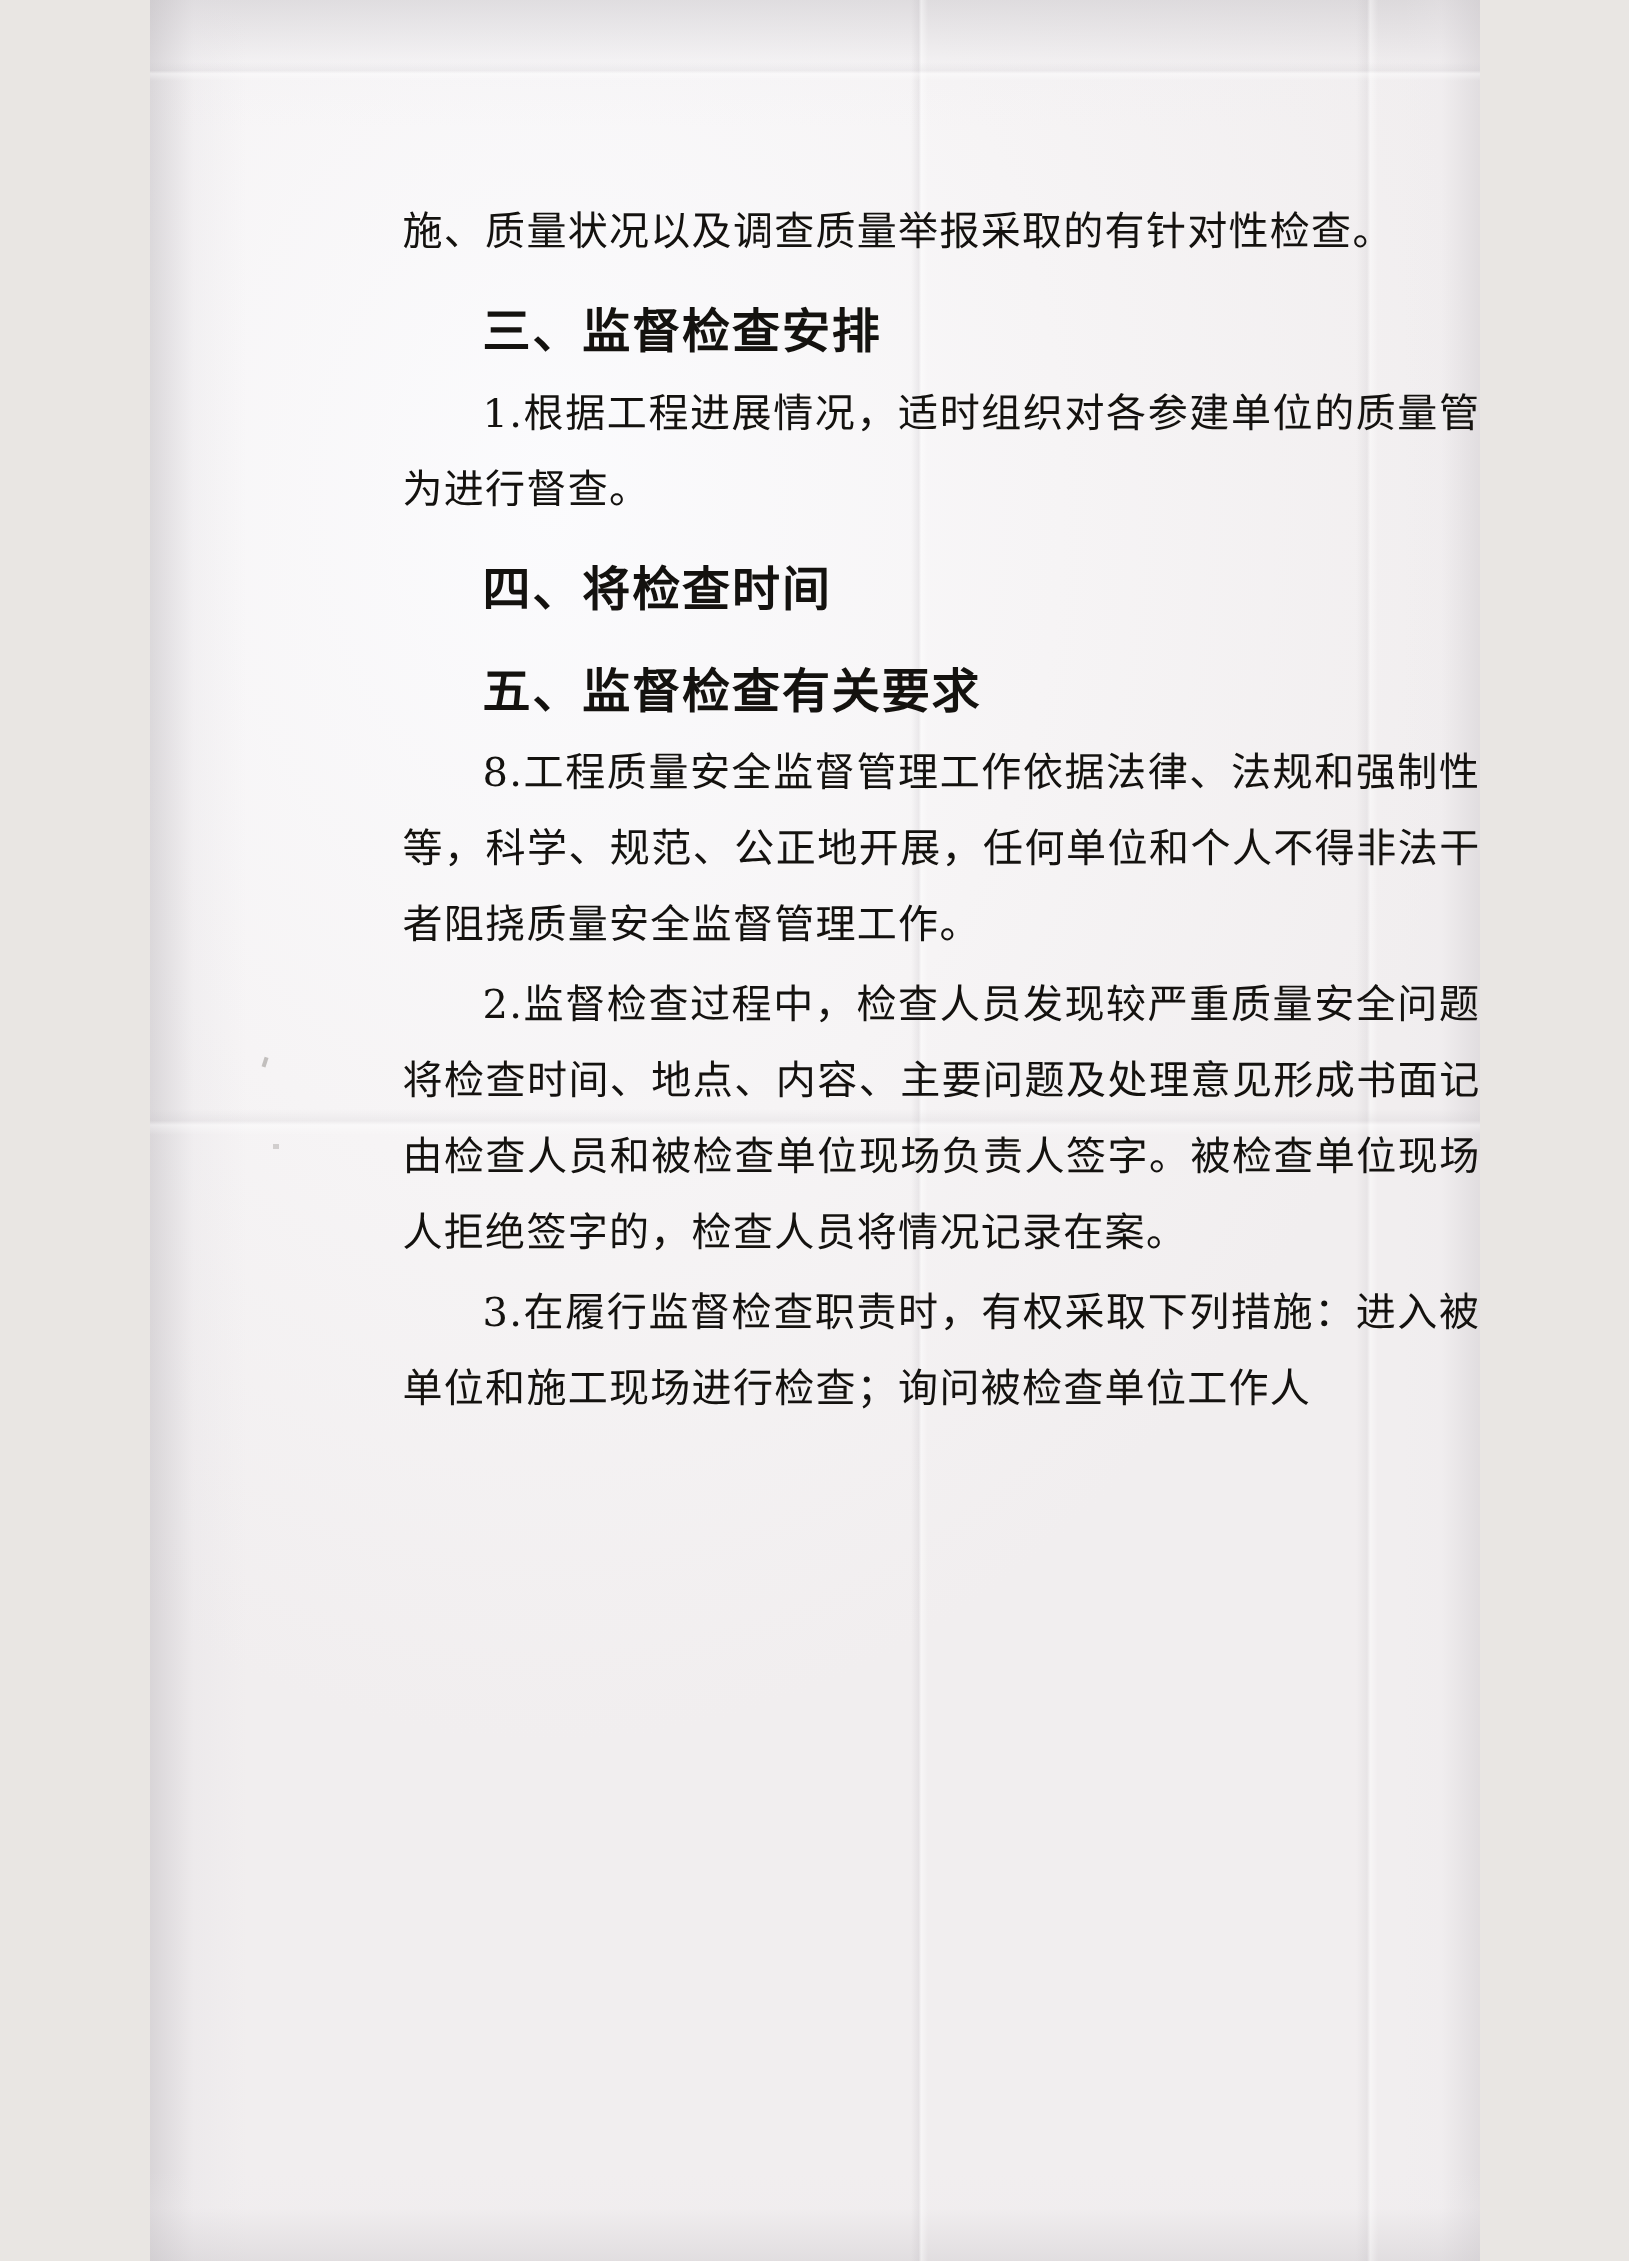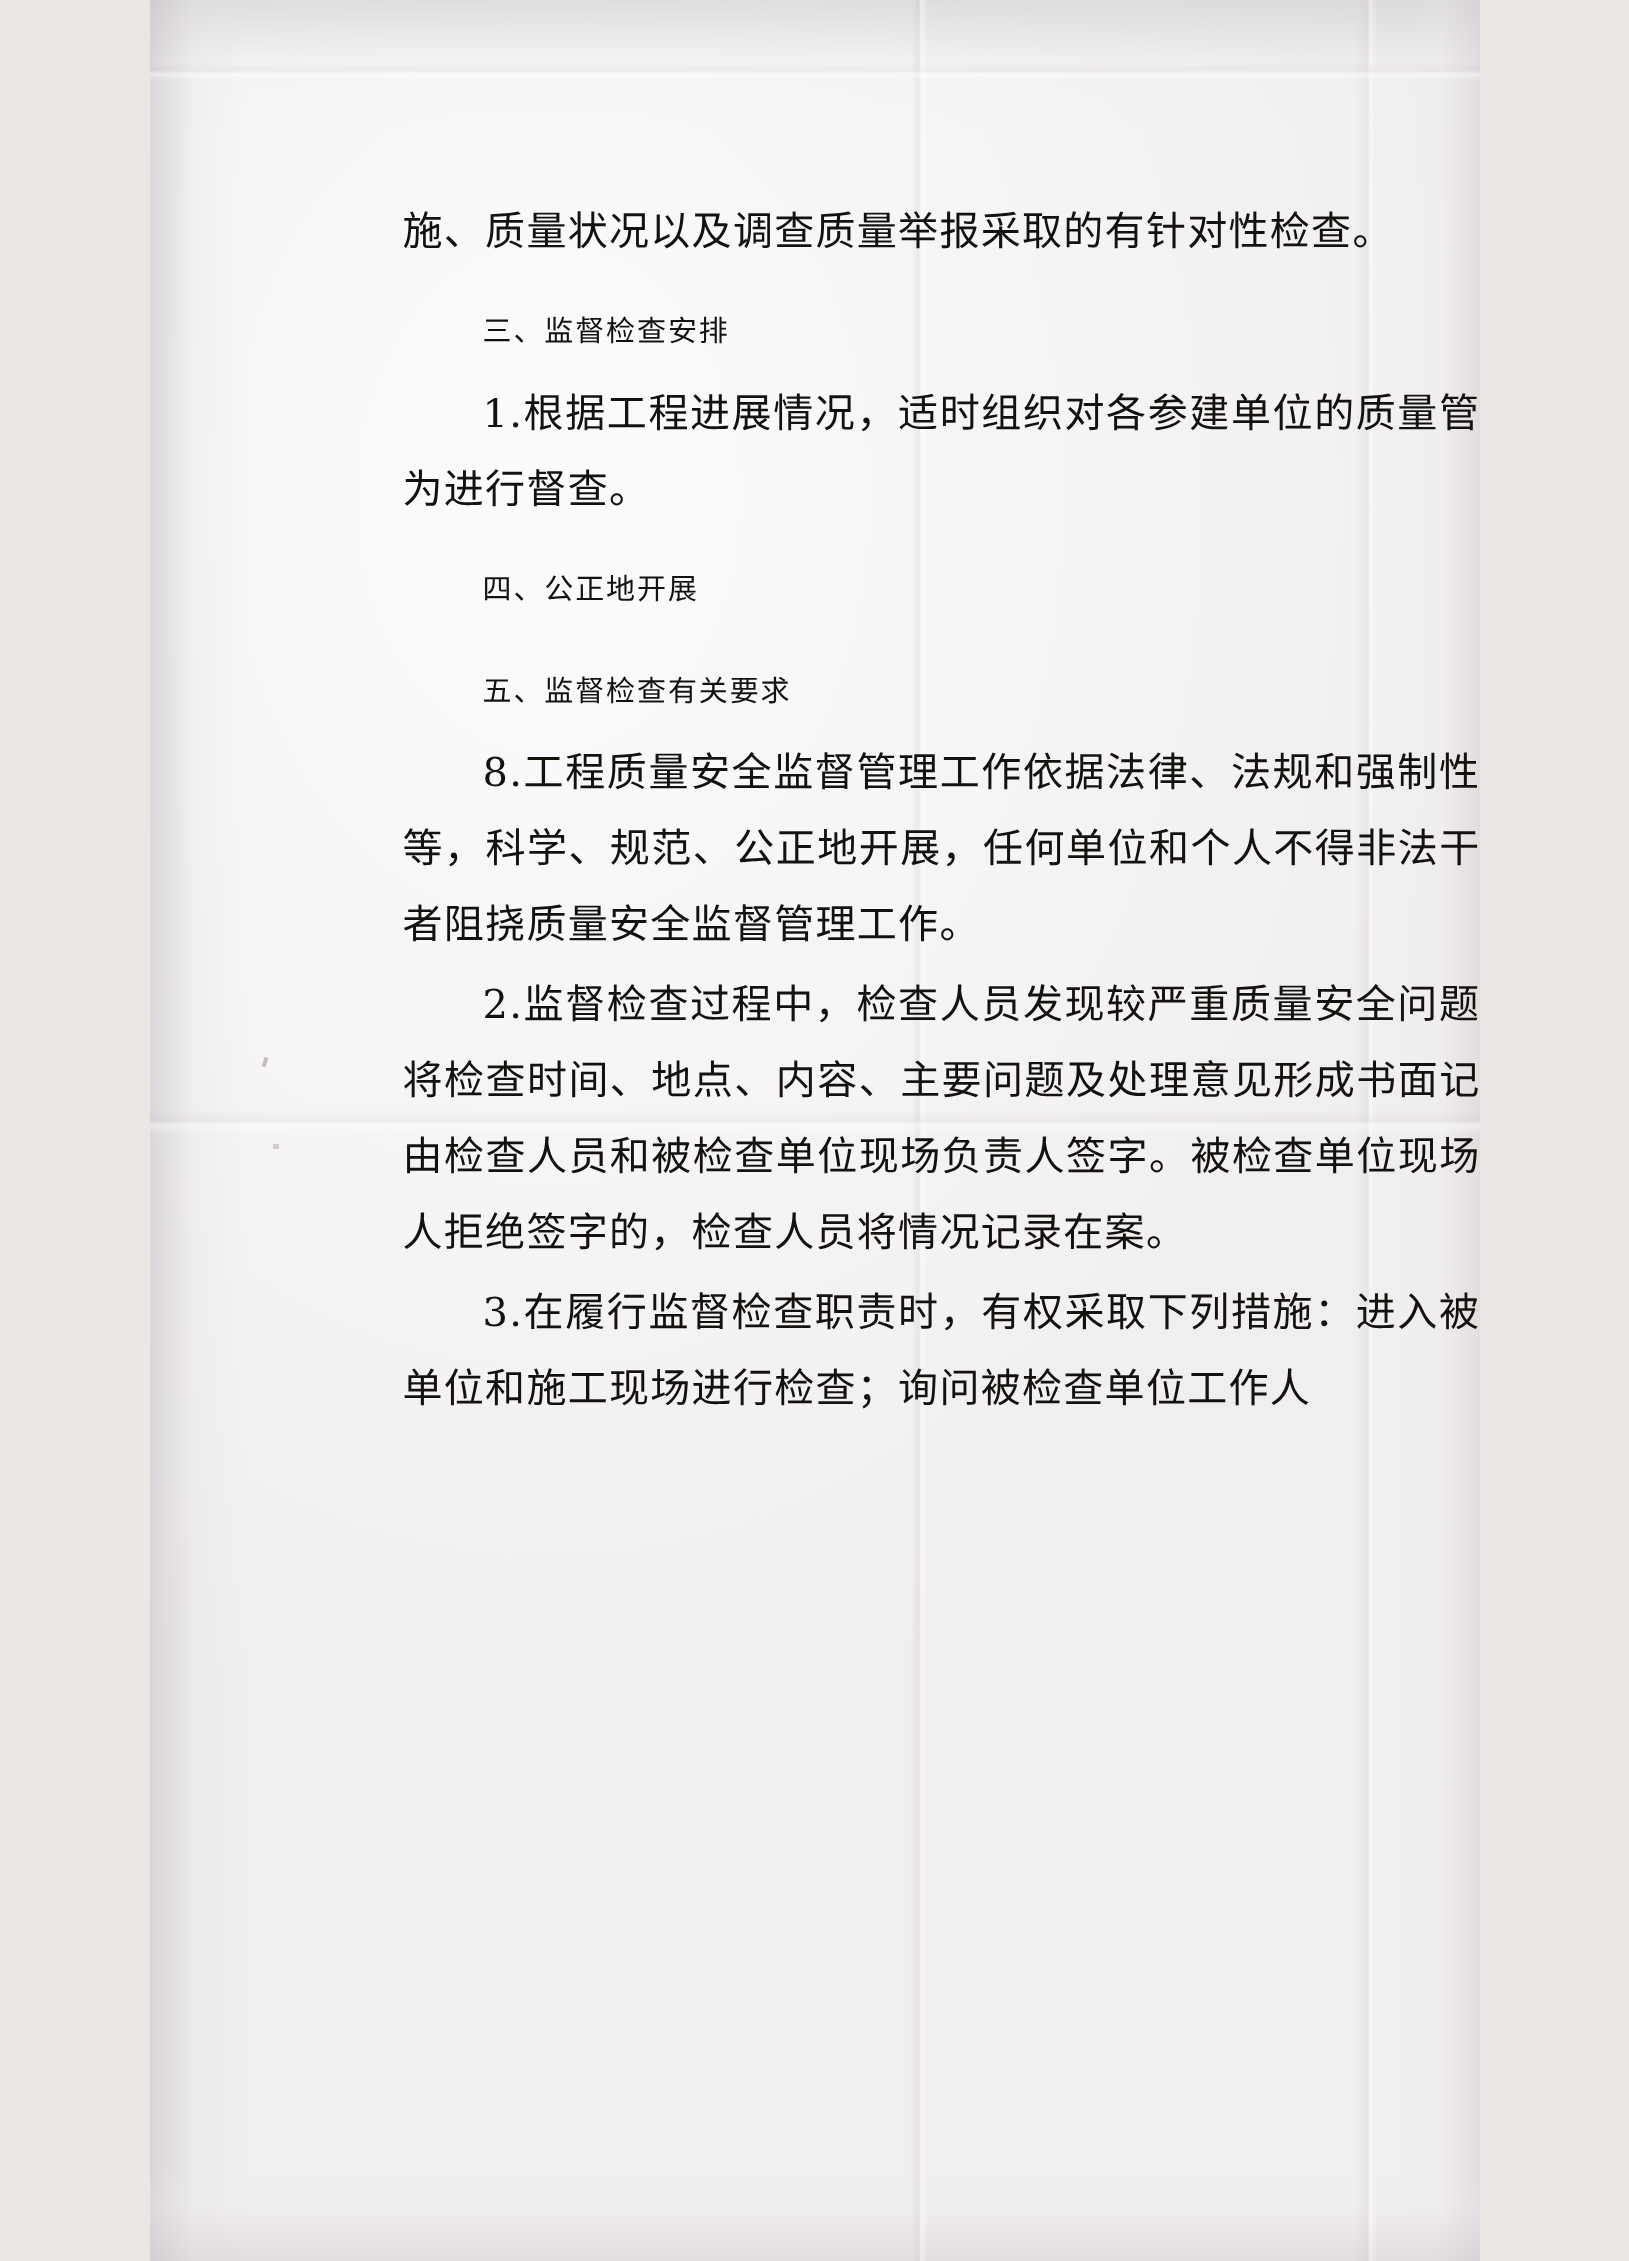--- a/index.html
+++ b/index.html
@@ -80,23 +80,23 @@
   .para {
     font-size: 40px;
     line-height: 76px;
     letter-spacing: 1.3px;
     text-align: justify;
     margin: 0 0 3.9px 0;
     white-space: pre-wrap;
   }
   .para.indent { text-indent: 80px; }
   .heading {
-    font-size: 29px;
+    font-size: 48px;
     line-height: 76px;
-    font-weight: normal;
+    font-weight: bold;
     letter-spacing: 1.9px;
     text-indent: 80px;
     margin: 11.6px 0 5.2px 0;
     font-family: "DejaVu Sans", "Liberation Sans", sans-serif;
   }
   .gap-sm { height: 9px; }
 
   .speck {
     position: absolute;
     background: #8e8a86;
@@ -128,21 +128,21 @@
     <div class="gap-sm"></div>
 
     <p class="heading">三、监督检查安排</p>
 
     <p class="para indent">1.根据工程进展情况，适时组织对各参建单位的质量管理行为进行督查。</p>
 
 
 
     <div class="gap-sm"></div>
 
-    <p class="heading">四、公正地开展</p>
+    <p class="heading">四、将检查时间</p>
 
 
     <div class="gap-sm"></div>
 
     <p class="heading">五、监督检查有关要求</p>
 
     <p class="para indent">8.工程质量安全监督管理工作依据法律、法规和强制性标准等，科学、规范、公正地开展，任何单位和个人不得非法干预或者阻挠质量安全监督管理工作。</p>
 
     <p class="para indent">2.监督检查过程中，检查人员发现较严重质量安全问题的，将检查时间、地点、内容、主要问题及处理意见形成书面记录，由检查人员和被检查单位现场负责人签字。被检查单位现场负责人拒绝签字的，检查人员将情况记录在案。</p>
 

